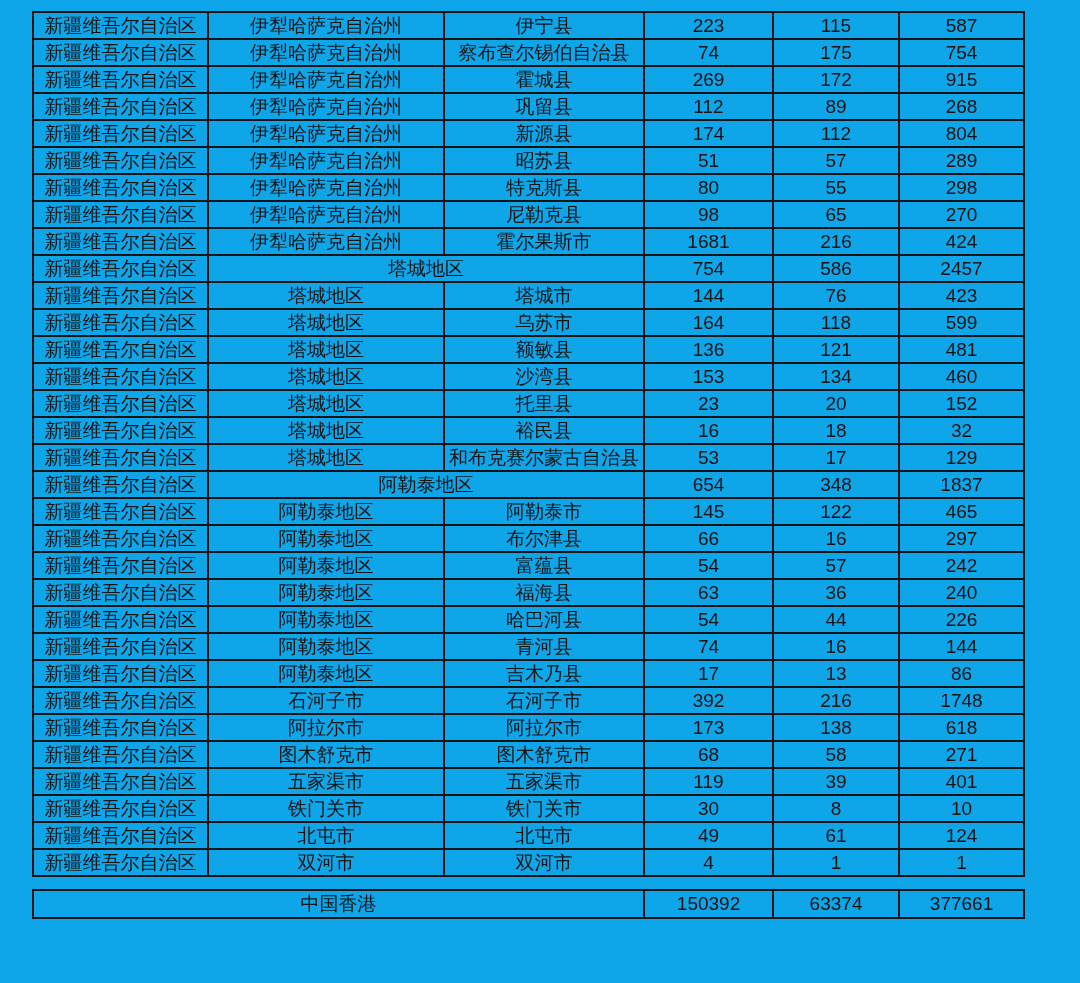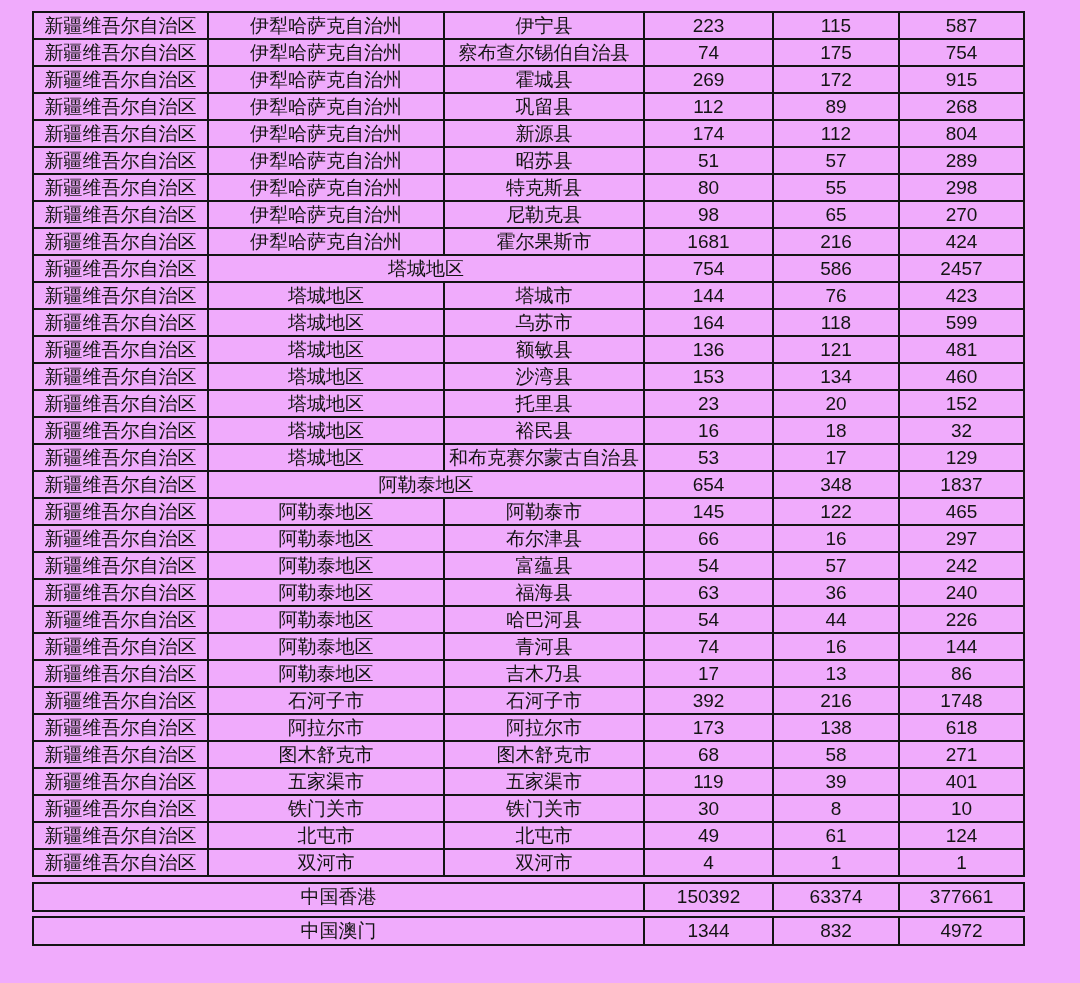--- a/index.html
+++ b/index.html
@@ -4,21 +4,21 @@
 <style>
   html, body {
     margin: 0;
     padding: 0;
     background: #ffffff;
   }
   .page {
     position: relative;
     width: 1080px;
     height: 983px;
-    background: #f0abfc;
+    background: #0ea5e9;
     font-family: "Liberation Sans", "DejaVu Sans", sans-serif;
     color: #141414;
   }
   .table-wrap {
     position: absolute;
     left: 32px;
     top: 11px;
     width: 991px;
   }
   table.grid {
@@ -40,21 +40,21 @@
   col.c1 { width: 175px; }
   col.c2 { width: 236px; }
   col.c3 { width: 200px; }
   col.c4 { width: 129px; }
   col.c5 { width: 126px; }
   col.c6 { width: 125px; }
   table.strip {
     margin-top: 4px;
   }
   table.strip.first {
-    margin-top: 5px;
+    margin-top: 12px;
   }
   table.strip td {
     height: 24px;
   }
 </style>
 </head>
 <body>
 
 <div class="page">
   <div class="table-wrap">
@@ -336,33 +336,15 @@
       </colgroup>
           <tbody>
             <tr>
               <td colspan="3">中国香港</td>
               <td>150392</td>
               <td>63374</td>
               <td>377661</td>
             </tr>
           </tbody>
         </table>
-        <table class="grid strip">
-          <colgroup>
-        <col class="c1">
-            <col class="c2">
-            <col class="c3">
-        <col class="c4">
-            <col class="c5">
-            <col class="c6">
-      </colgroup>
-          <tbody>
-            <tr>
-              <td colspan="3">中国澳门</td>
-              <td>1344</td>
-              <td>832</td>
-              <td>4972</td>
-            </tr>
-          </tbody>
-        </table>
       </div>
   </div>
 </div>
 
 </body></html>

